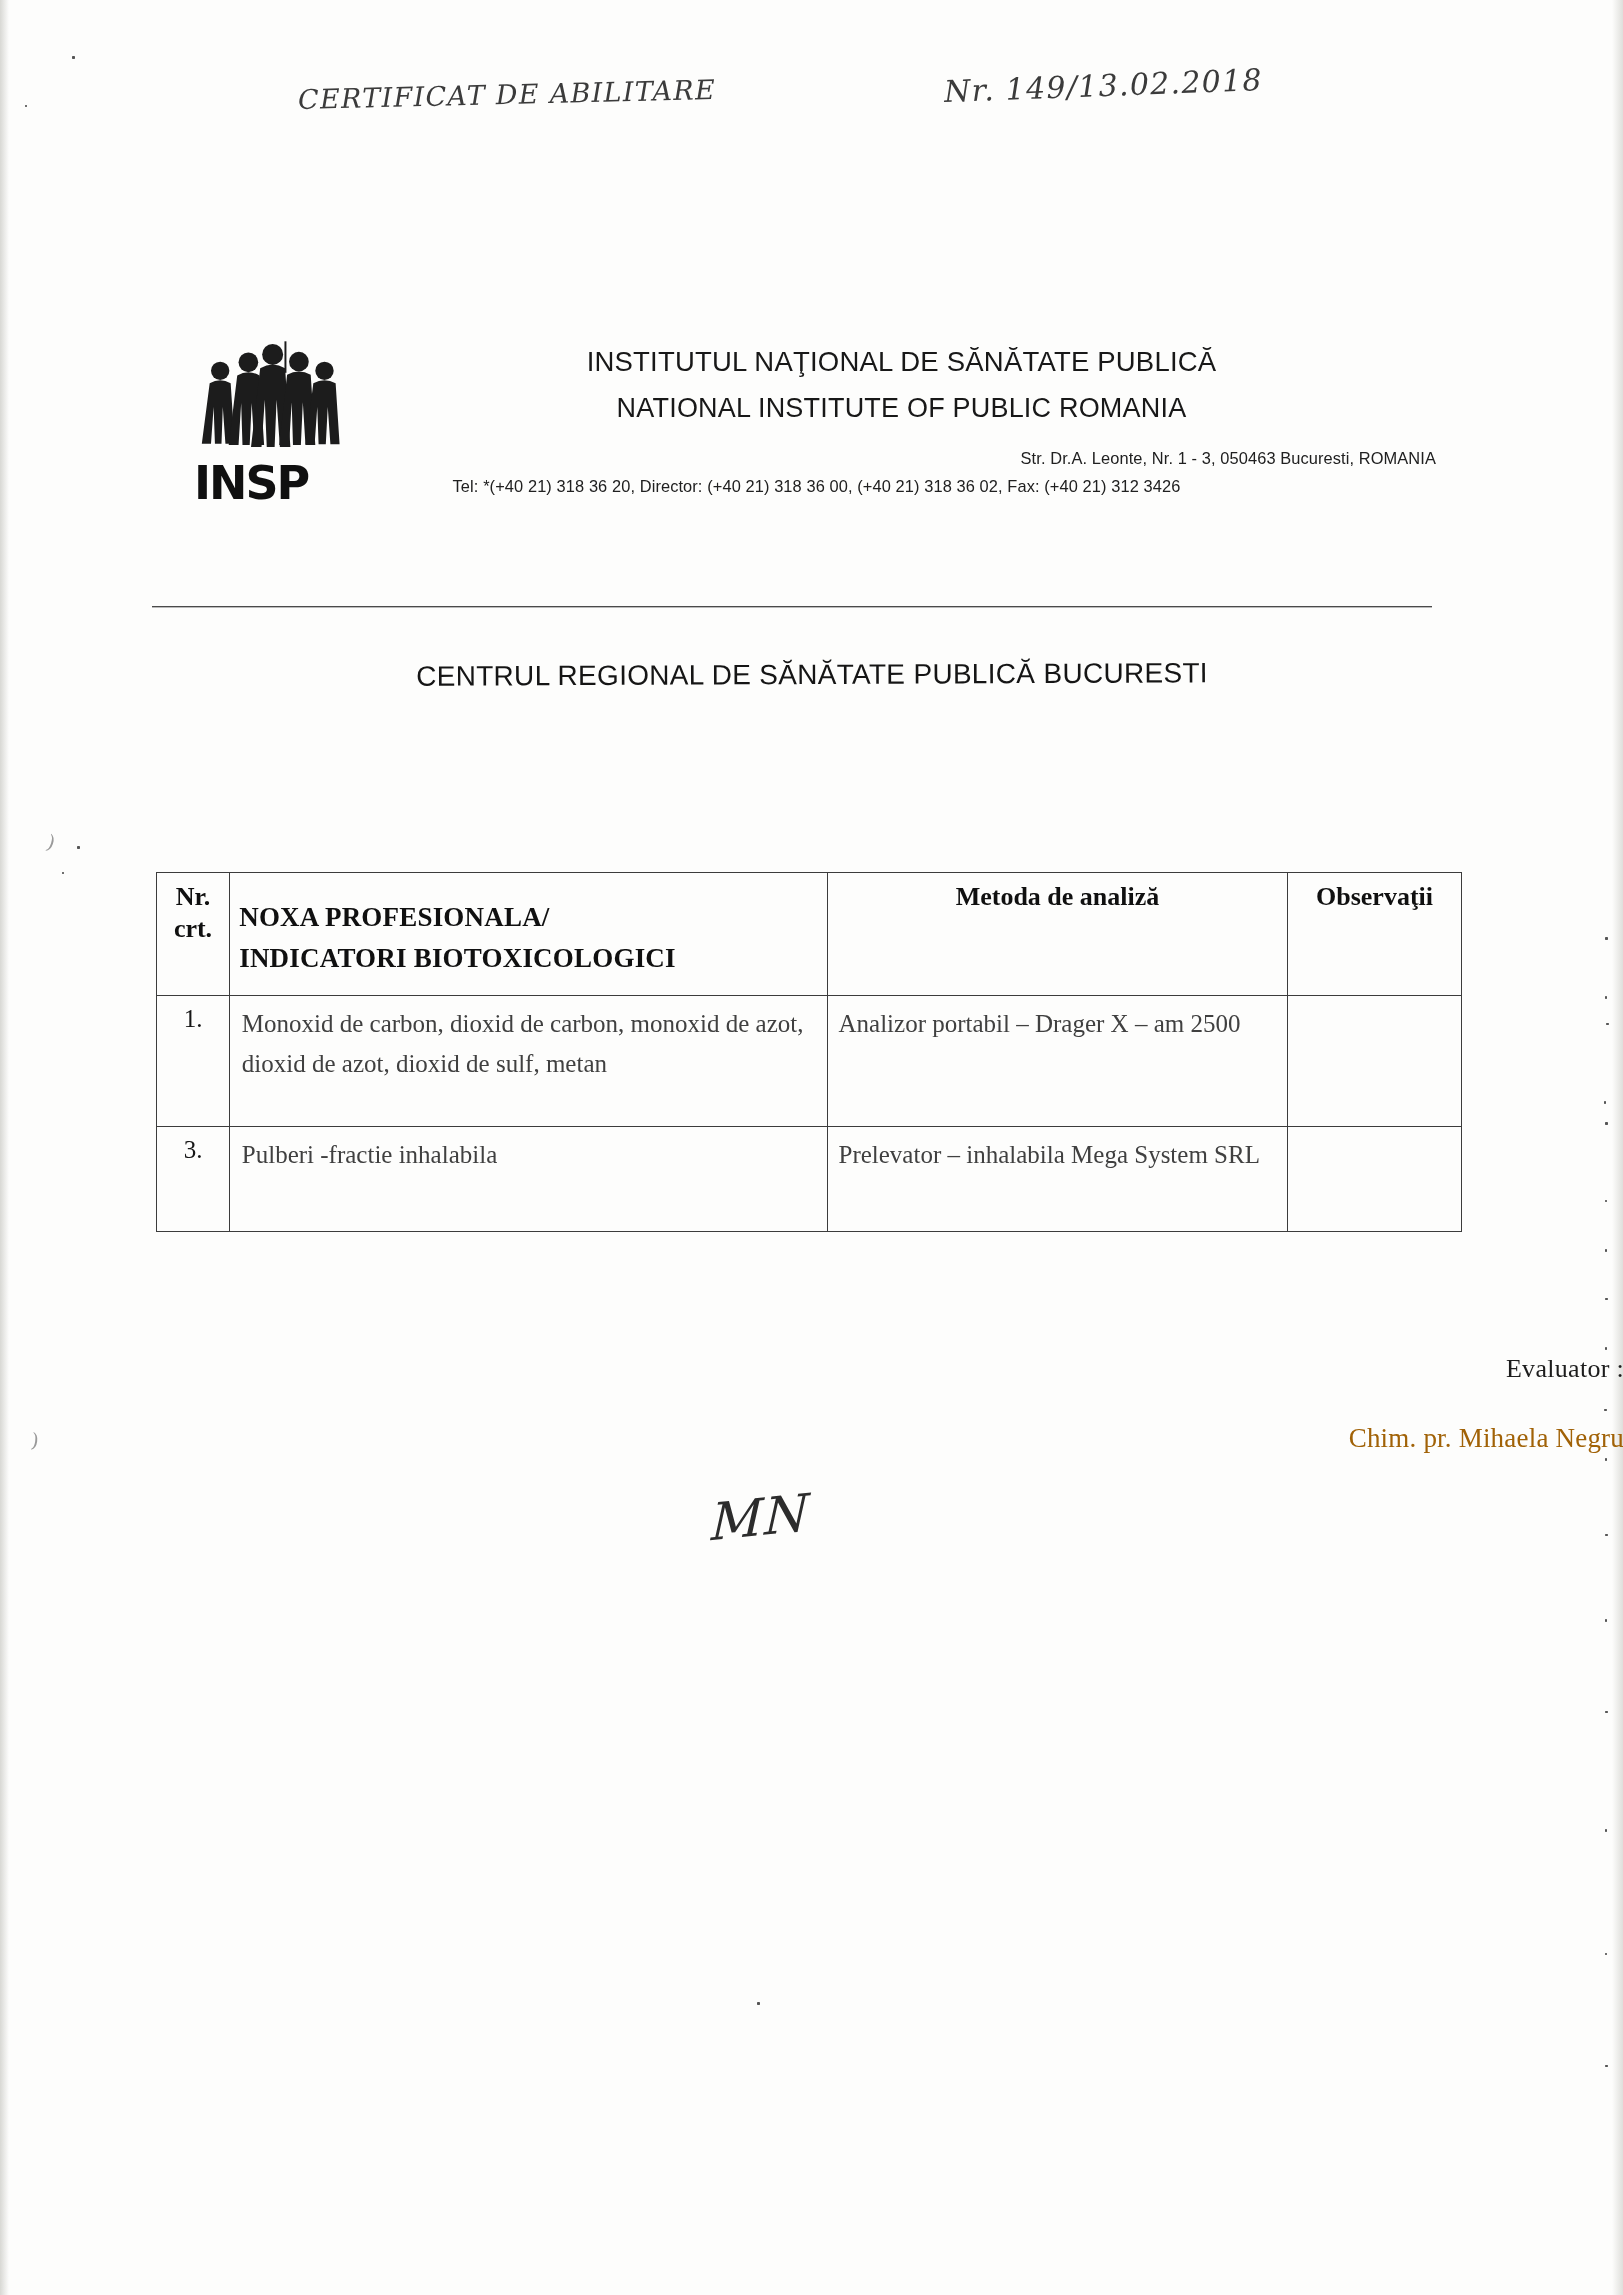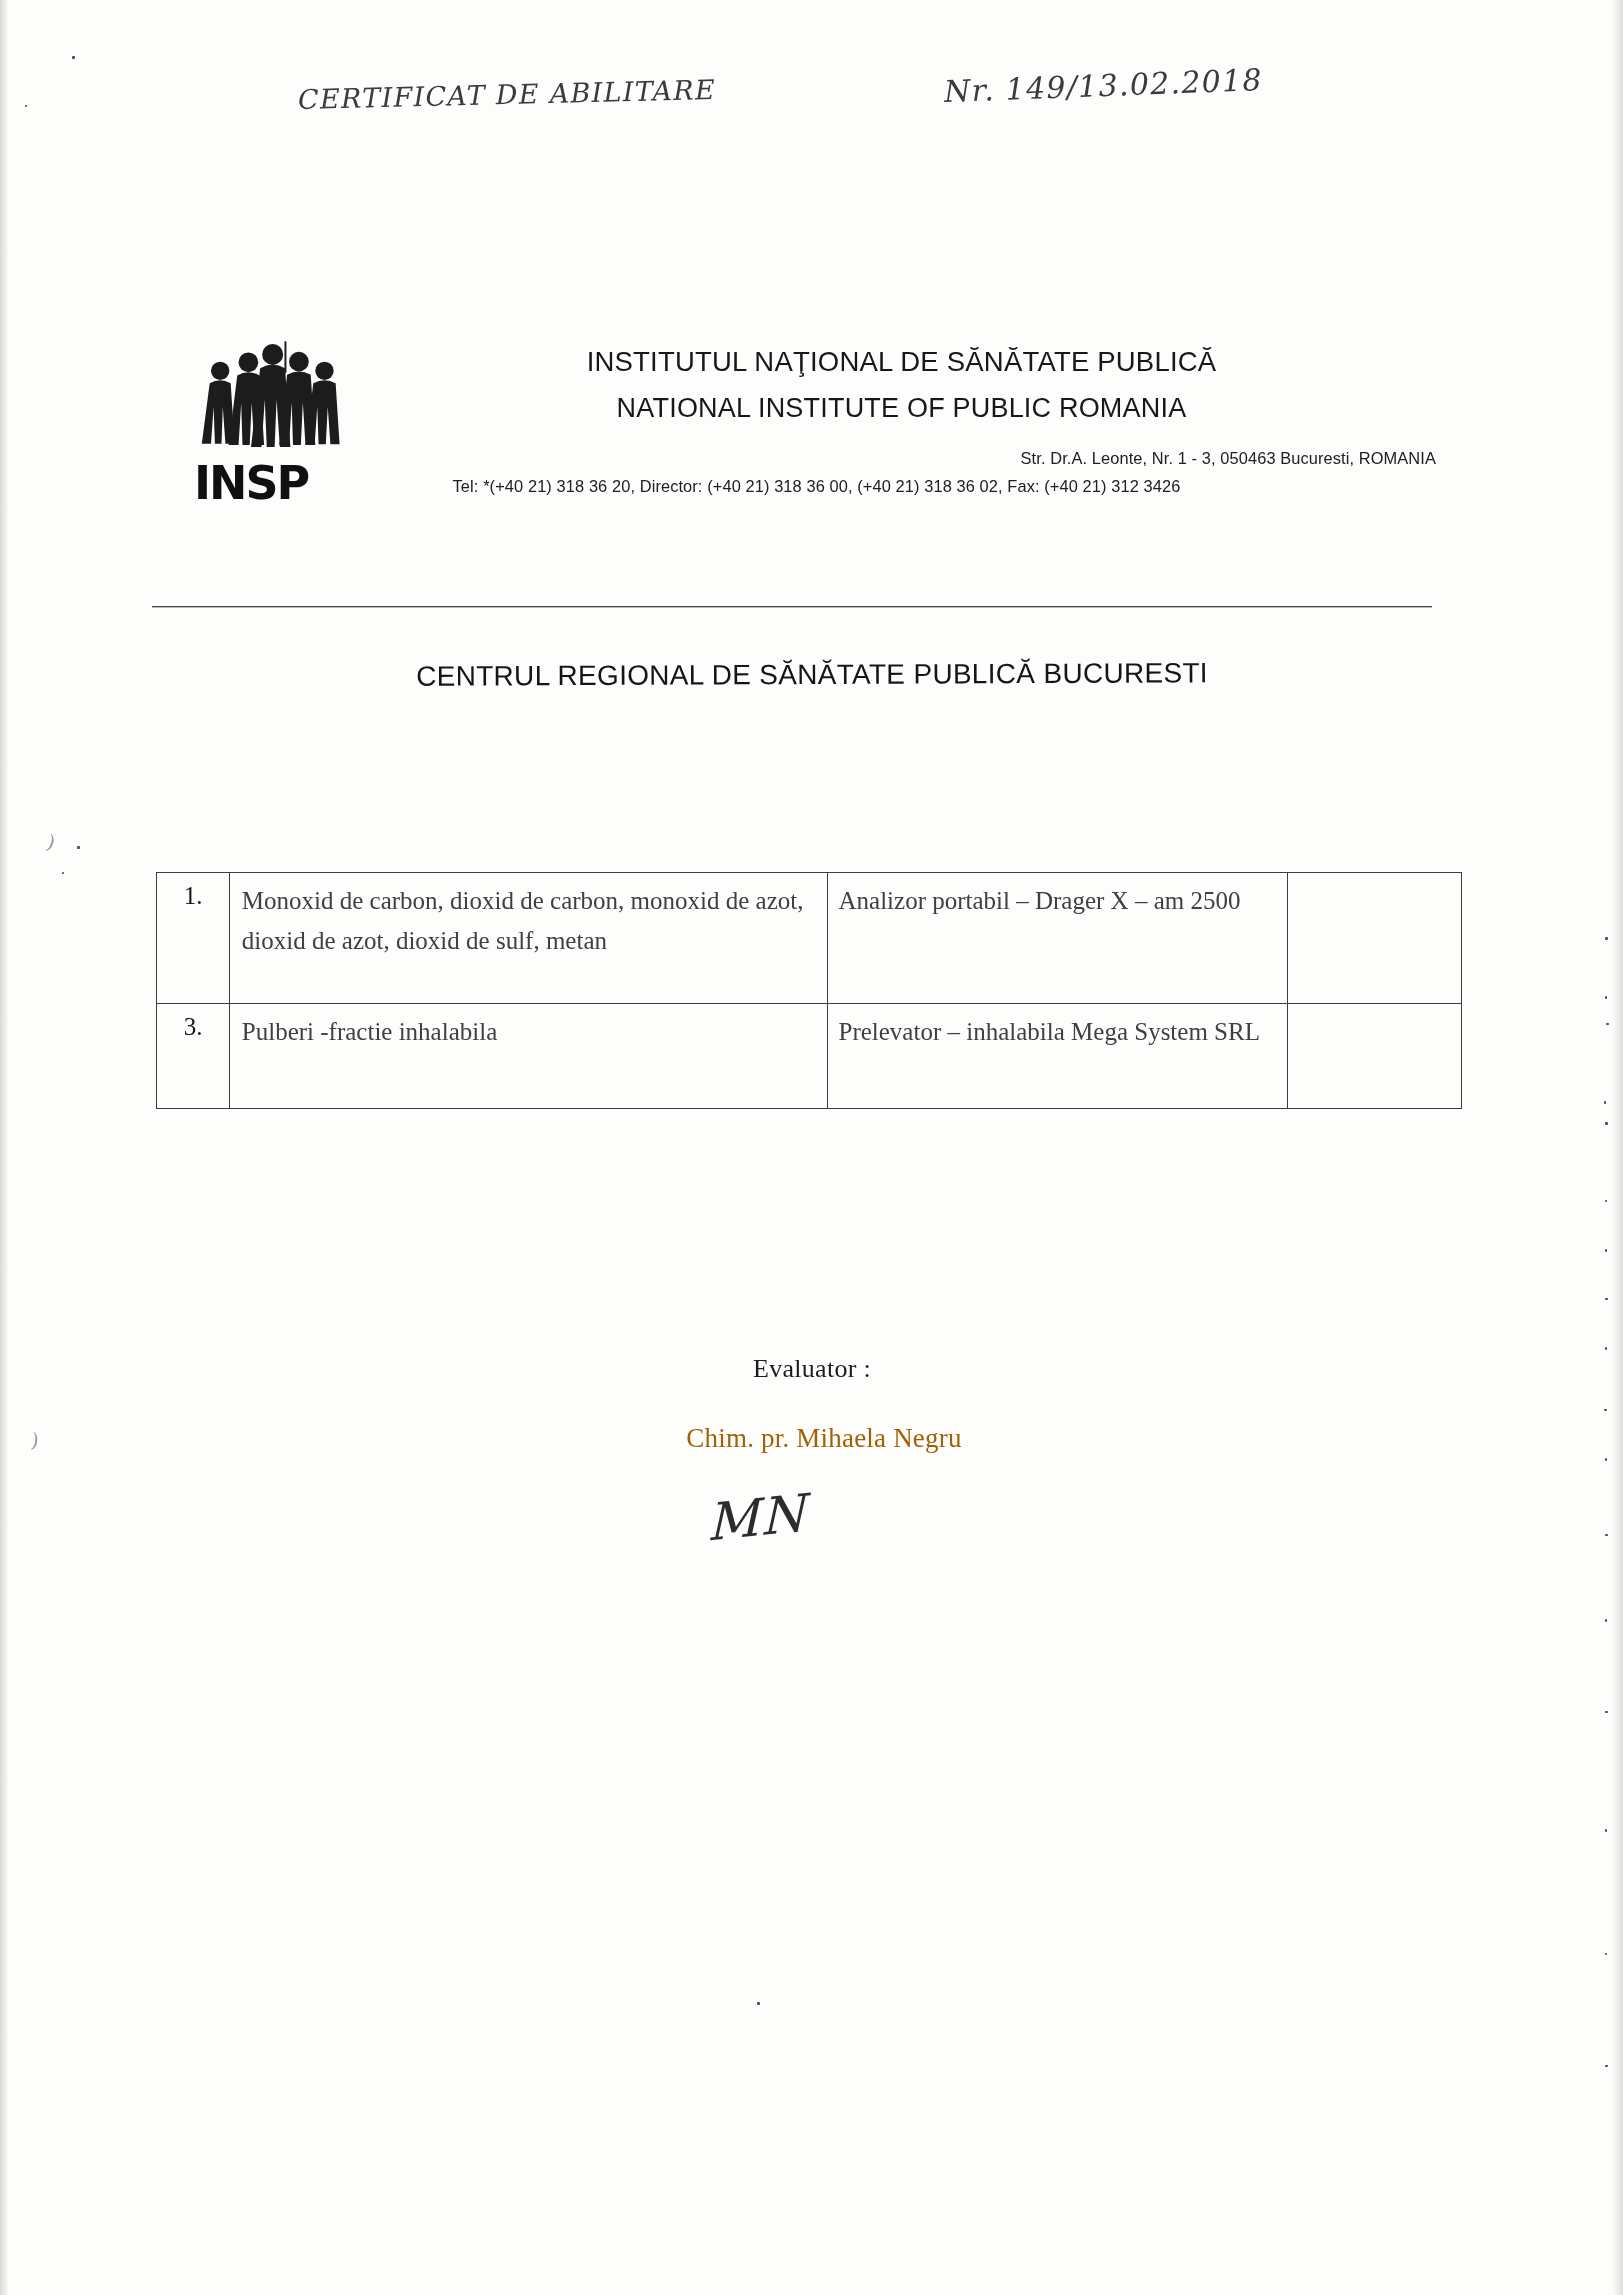--- a/index.html
+++ b/index.html
@@ -226,21 +226,21 @@
   }
   .row1-h { height: 131px; }
   .row2-h { height: 105px; }
 
   
   .evaluator {
     position: absolute;
     left: 0;
     top: 1354px;
     width: 1624px;
-    text-align: center;
+    text-align: right;
   }
   .eval-label {
     font-size: 26px;
     color: #1d1d1d;
     letter-spacing: 0.3px;
   }
   .eval-name {
     font-size: 27px;
     color: #a16207;
     padding-top: 39px;
@@ -336,20 +336,40 @@
 
   <div class="tbl-wrap">
     <table class="noxa">
       <colgroup>
         <col class="c-nr">
           <col class="c-noxa">
           <col class="c-met">
           <col class="c-obs">
       </colgroup>
       <tbody>
+        <tr>
+          <td>
+            <div class="hdr-nr">
+              <div>Nr.</div>
+              <div>crt.</div>
+            </div>
+          </td>
+          <td>
+            <div class="hdr-noxa">
+              <div>NOXA PROFESIONALA/</div>
+              <div>INDICATORI BIOTOXICOLOGICI</div>
+            </div>
+          </td>
+          <td>
+            <div class="hdr-met">Metoda de analiză</div>
+          </td>
+          <td>
+            <div class="hdr-obs">Observaţii</div>
+          </td>
+        </tr>
 
         <tr class="row1-h">
           <td>
             <div class="cell-nr">1.</div>
           </td>
           <td>
             <div class="cell-txt">Monoxid de carbon, dioxid de carbon, monoxid de azot, dioxid de azot, dioxid de sulf, metan</div>
           </td>
           <td>
             <div class="cell-txt met">Analizor portabil – Drager X – am 2500</div>

